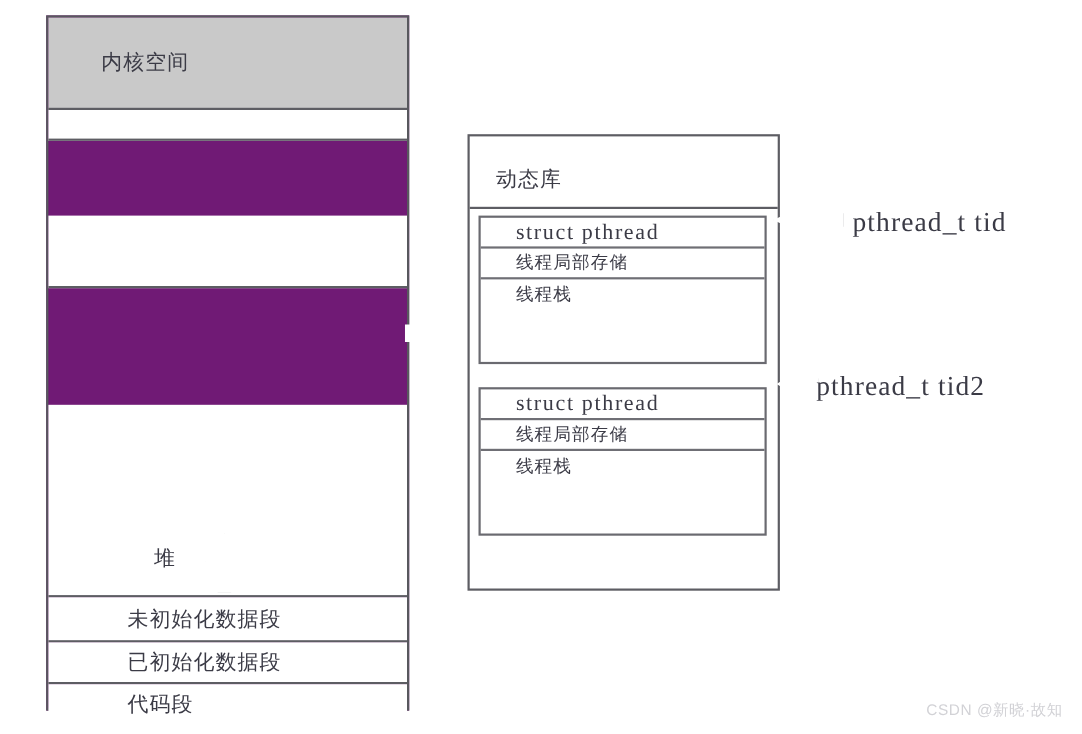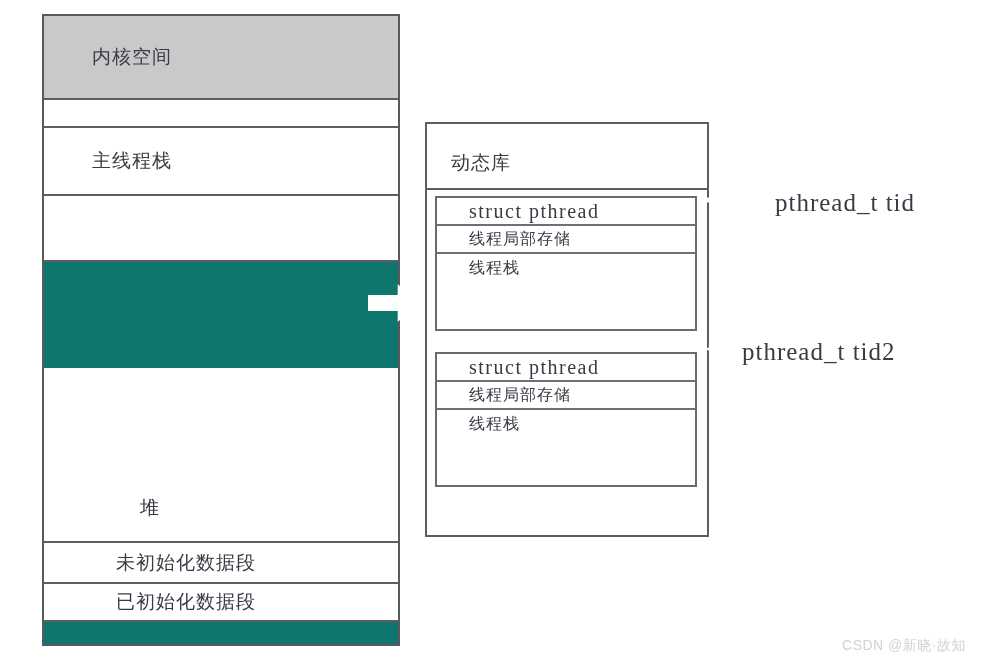--- a/index.html
+++ b/index.html
@@ -17,24 +17,24 @@
     color: #3b3b44;
   }
 
   
   .abs { position: absolute; box-sizing: border-box; }
 
   
   #process-space {
     left: 42px;
     top: 14px;
-    width: 358px;
+    width: 330px;
     height: 632px;
     border: 2px solid #58585e;
-    background: #0f766e;
+    background: #701a75;
   }
 
   .seg {
     position: absolute;
     left: 0;
     width: 100%;
     box-sizing: border-box;
     border-bottom: 2px solid #5d5d63;
     background: #ffffff;
   }
@@ -167,41 +167,40 @@
 <body>
 
 <div class="abs" id="process-space">
 
   <div class="seg" id="kernel-space" style="top:0px; height:84px;">
     <span class="seg-label">内核空间</span>
   </div>
 
   <div class="seg" id="gap-1" style="top:84px; height:28px;"></div>
 
-  <div class="seg" id="main-stack" style="top:112px; height:68px;">
-    <span class="seg-label" style="left:48px; top:50%; transform:translateY(-50%);">主线程栈</span>
-    <span class="arrow-down" style="left:189px; top:6px; width:36px; height:56px;"></span>
-  </div>
 
   <div class="seg" id="gap-2" style="top:180px; height:66px;"></div>
 
 
   <div class="seg" id="heap" style="top:352px; height:175px;">
     <span class="seg-label" style="left:96px; top:127px;">堆</span>
     <span class="arrow-up" style="left:143px; top:117px; width:34px; height:54px;"></span>
   </div>
 
   <div class="seg" id="bss-segment" style="top:527px; height:41px;">
     <span class="seg-label" style="left:72px; top:50%; transform:translateY(-50%);">未初始化数据段</span>
   </div>
 
   <div class="seg" id="data-segment" style="top:568px; height:38px;">
     <span class="seg-label" style="left:72px; top:50%; transform:translateY(-50%);">已初始化数据段</span>
   </div>
 
+  <div class="seg noline" id="text-segment" style="top:606px; height:42px;">
+    <span class="seg-label" style="left:72px; top:44%; transform:translateY(-50%);">代码段</span>
+  </div>
 
 </div>
 
 <span class="arrow-right" style="left:368px; top:283px; width:54px; height:40px;"></span>
 
 <div class="abs" id="dynamic-lib">
 
   <span id="dynamic-lib-title">动态库</span>
   <span id="dynamic-lib-headline"></span>
 

